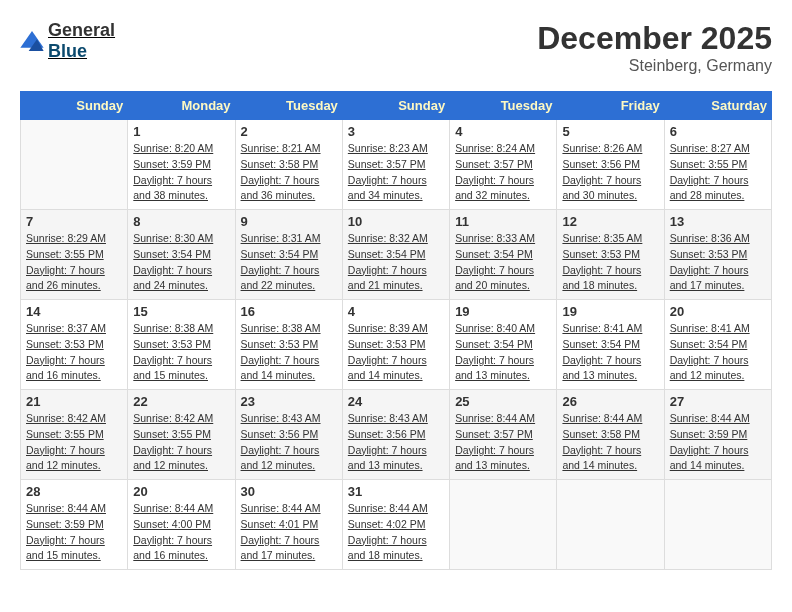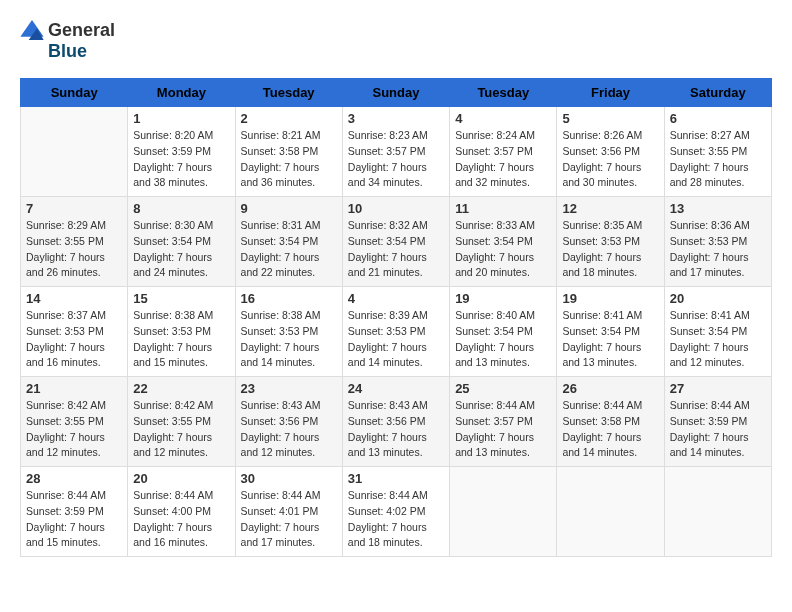--- a/index.html
+++ b/index.html
@@ -11,22 +11,23 @@
       padding: 20px;
     }
     .header {
       display: flex;
       justify-content: space-between;
       align-items: flex-start;
       margin-bottom: 16px;
     }
     .logo {
       display: flex;
-      align-items: flex-start;
+      align-items: center;
       gap: 4px;
+      text-decoration: underline;
     }
     .logo-icon {
       width: 24px;
       height: 20px;
     }
     .title-block {
       text-align: right;
     }
     .month-title {
       font-size: 32px;
@@ -37,23 +38,23 @@
       font-size: 16px;
       color: #555;
     }
     table {
       width: 100%;
       border-collapse: collapse;
       font-size: 11px;
     }
     thead tr th {
       background-color: #2d6fd4;
-      color: #000000;
+      color: #fef9c3;
       padding: 6px 4px;
-      text-align: center;
+      text-align: right;
       font-size: 13px;
       font-weight: bold;
       border: 1px solid #2d6fd4;
     }
     tbody tr td {
       border: 1px solid #ddd;
       vertical-align: top;
       padding: 4px 5px;
       width: calc(100% / 7);
       min-height: 80px;
@@ -62,20 +63,21 @@
     .day-number {
       font-size: 13px;
       font-weight: bold;
       color: #333;
       margin-bottom: 2px;
     }
     .day-info {
       font-size: 10.5px;
       color: #333;
       line-height: 1.5;
+      text-decoration: underline;
     }
     tbody tr:nth-child(odd) td {
       background: #fff;
     }
     tbody tr:nth-child(even) td {
       background: #f5f5f5;
     }
     .empty-cell {
       background: #f9f9f9 !important;
     }
@@ -87,20 +89,24 @@
   <div class="logo">
     <svg class="logo-icon" viewBox="0 0 28 24" width="28" height="24">
       <polygon points="0,20 14,0 28,20" fill="#2d6fd4"></polygon>
       <polygon points="10,24 20,10 28,24" fill="#1a4fa0"></polygon>
     </svg>
     <div>
       <span style="font-size:18px;font-weight:bold;color:#333;">General</span><br>
       <span style="font-size:18px;font-weight:bold;color:#0c4a6e;">Blue</span>
     </div>
   </div>
+  <div class="title-block">
+    <div class="month-title">December 2025</div>
+    <div class="location-title">Steinberg, Germany</div>
+  </div>
 </div>
 
 <table>
   <thead>
     <tr>
     <th>Sunday</th>
         <th>Monday</th>
         <th>Tuesday</th>
         <th>Sunday</th>
         <th>Tuesday</th>

